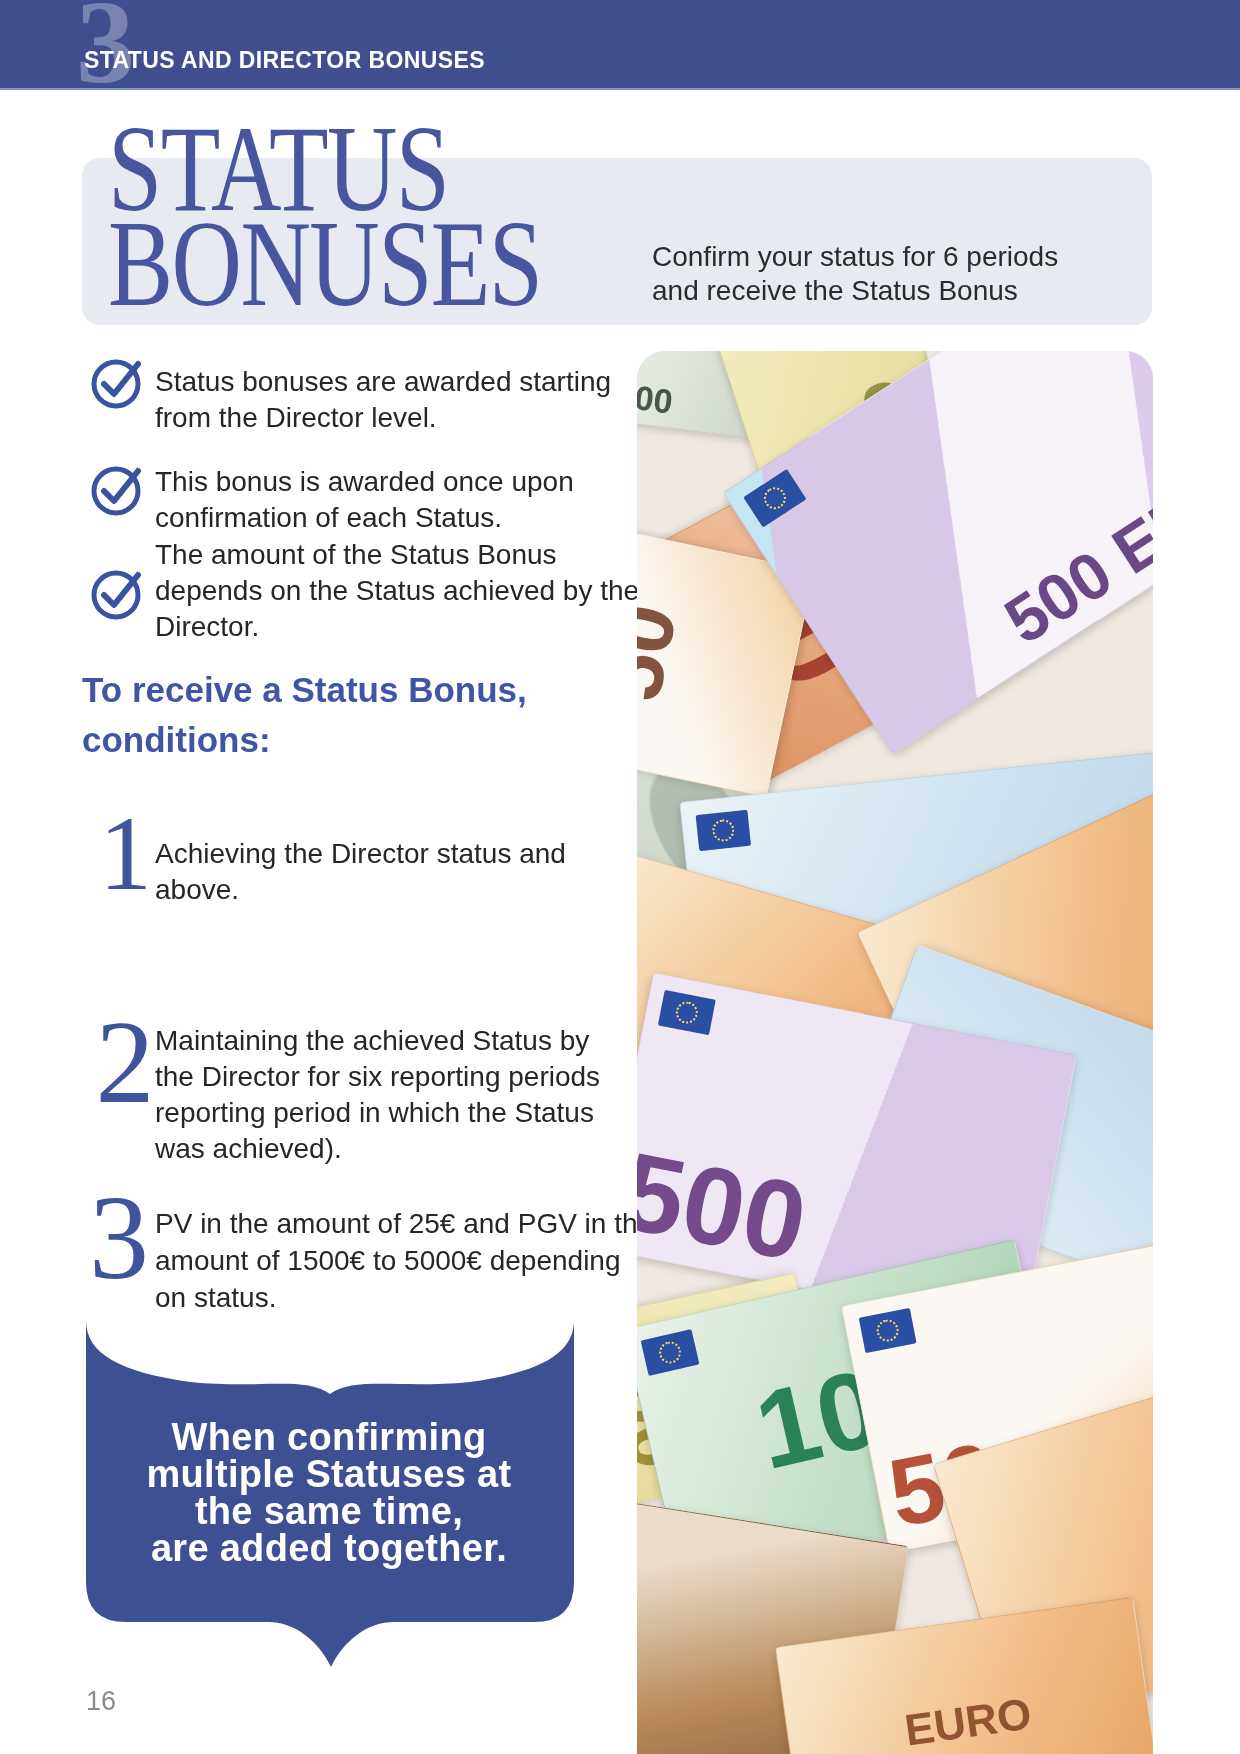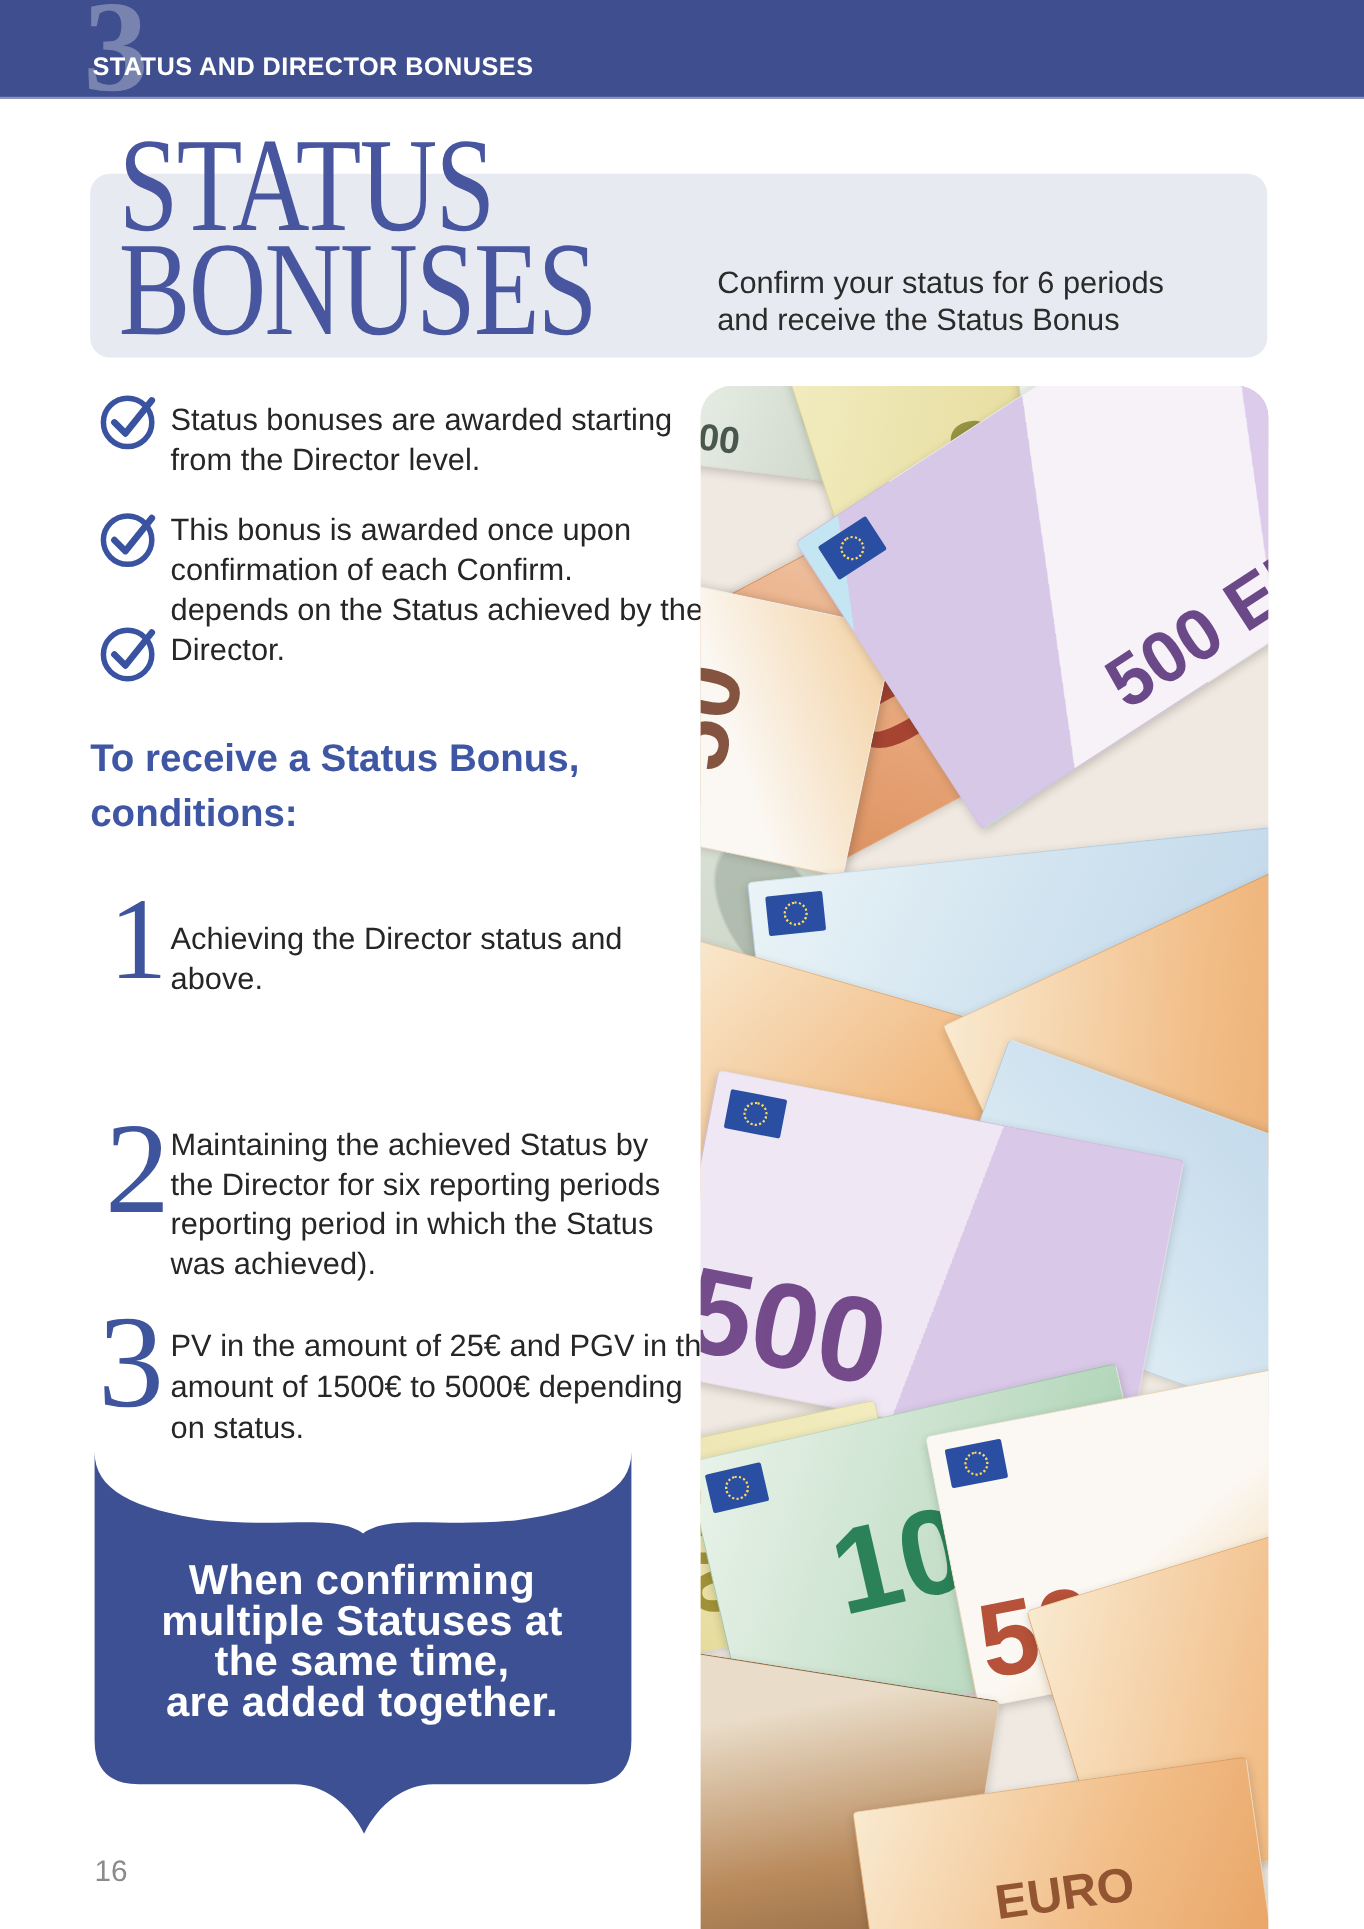--- a/index.html
+++ b/index.html
@@ -94,28 +94,29 @@
       <div>Status bonuses are awarded starting</div>
       <div>from the Director level.</div>
     </div>
 
   <svg class="check-icon" style="top:462px" viewBox="0 0 58 52">
     <circle cx="27" cy="29" r="22" fill="none" stroke="#3a53a0" stroke-width="5"></circle>
     <path d="M15,29 L25,39 L49,9" fill="none" stroke="#3a53a0" stroke-width="6" stroke-linecap="round" stroke-linejoin="round"></path>
   </svg>
   <div class="bullet-text" style="top:464px">
       <div>This bonus is awarded once upon</div>
-      <div>confirmation of each Confirm.</div>
+      <div>confirmation of each Status.</div>
     </div>
 
   <svg class="check-icon" style="top:566px" viewBox="0 0 58 52">
     <circle cx="27" cy="29" r="22" fill="none" stroke="#3a53a0" stroke-width="5"></circle>
     <path d="M15,29 L25,39 L49,9" fill="none" stroke="#3a53a0" stroke-width="6" stroke-linecap="round" stroke-linejoin="round"></path>
   </svg>
   <div class="bullet-text" style="top:537px">
+      <div>The amount of the Status Bonus</div>
       <div>depends on the Status achieved by the</div>
       <div>Director.</div>
     </div>
 
   <div class="cond-heading">
       <div>To receive a Status Bonus,</div>
       <div>conditions:</div>
     </div>
 
   <div class="cond-num" style="left:99px;top:801px;width:52px;font-size:106px">1</div>

